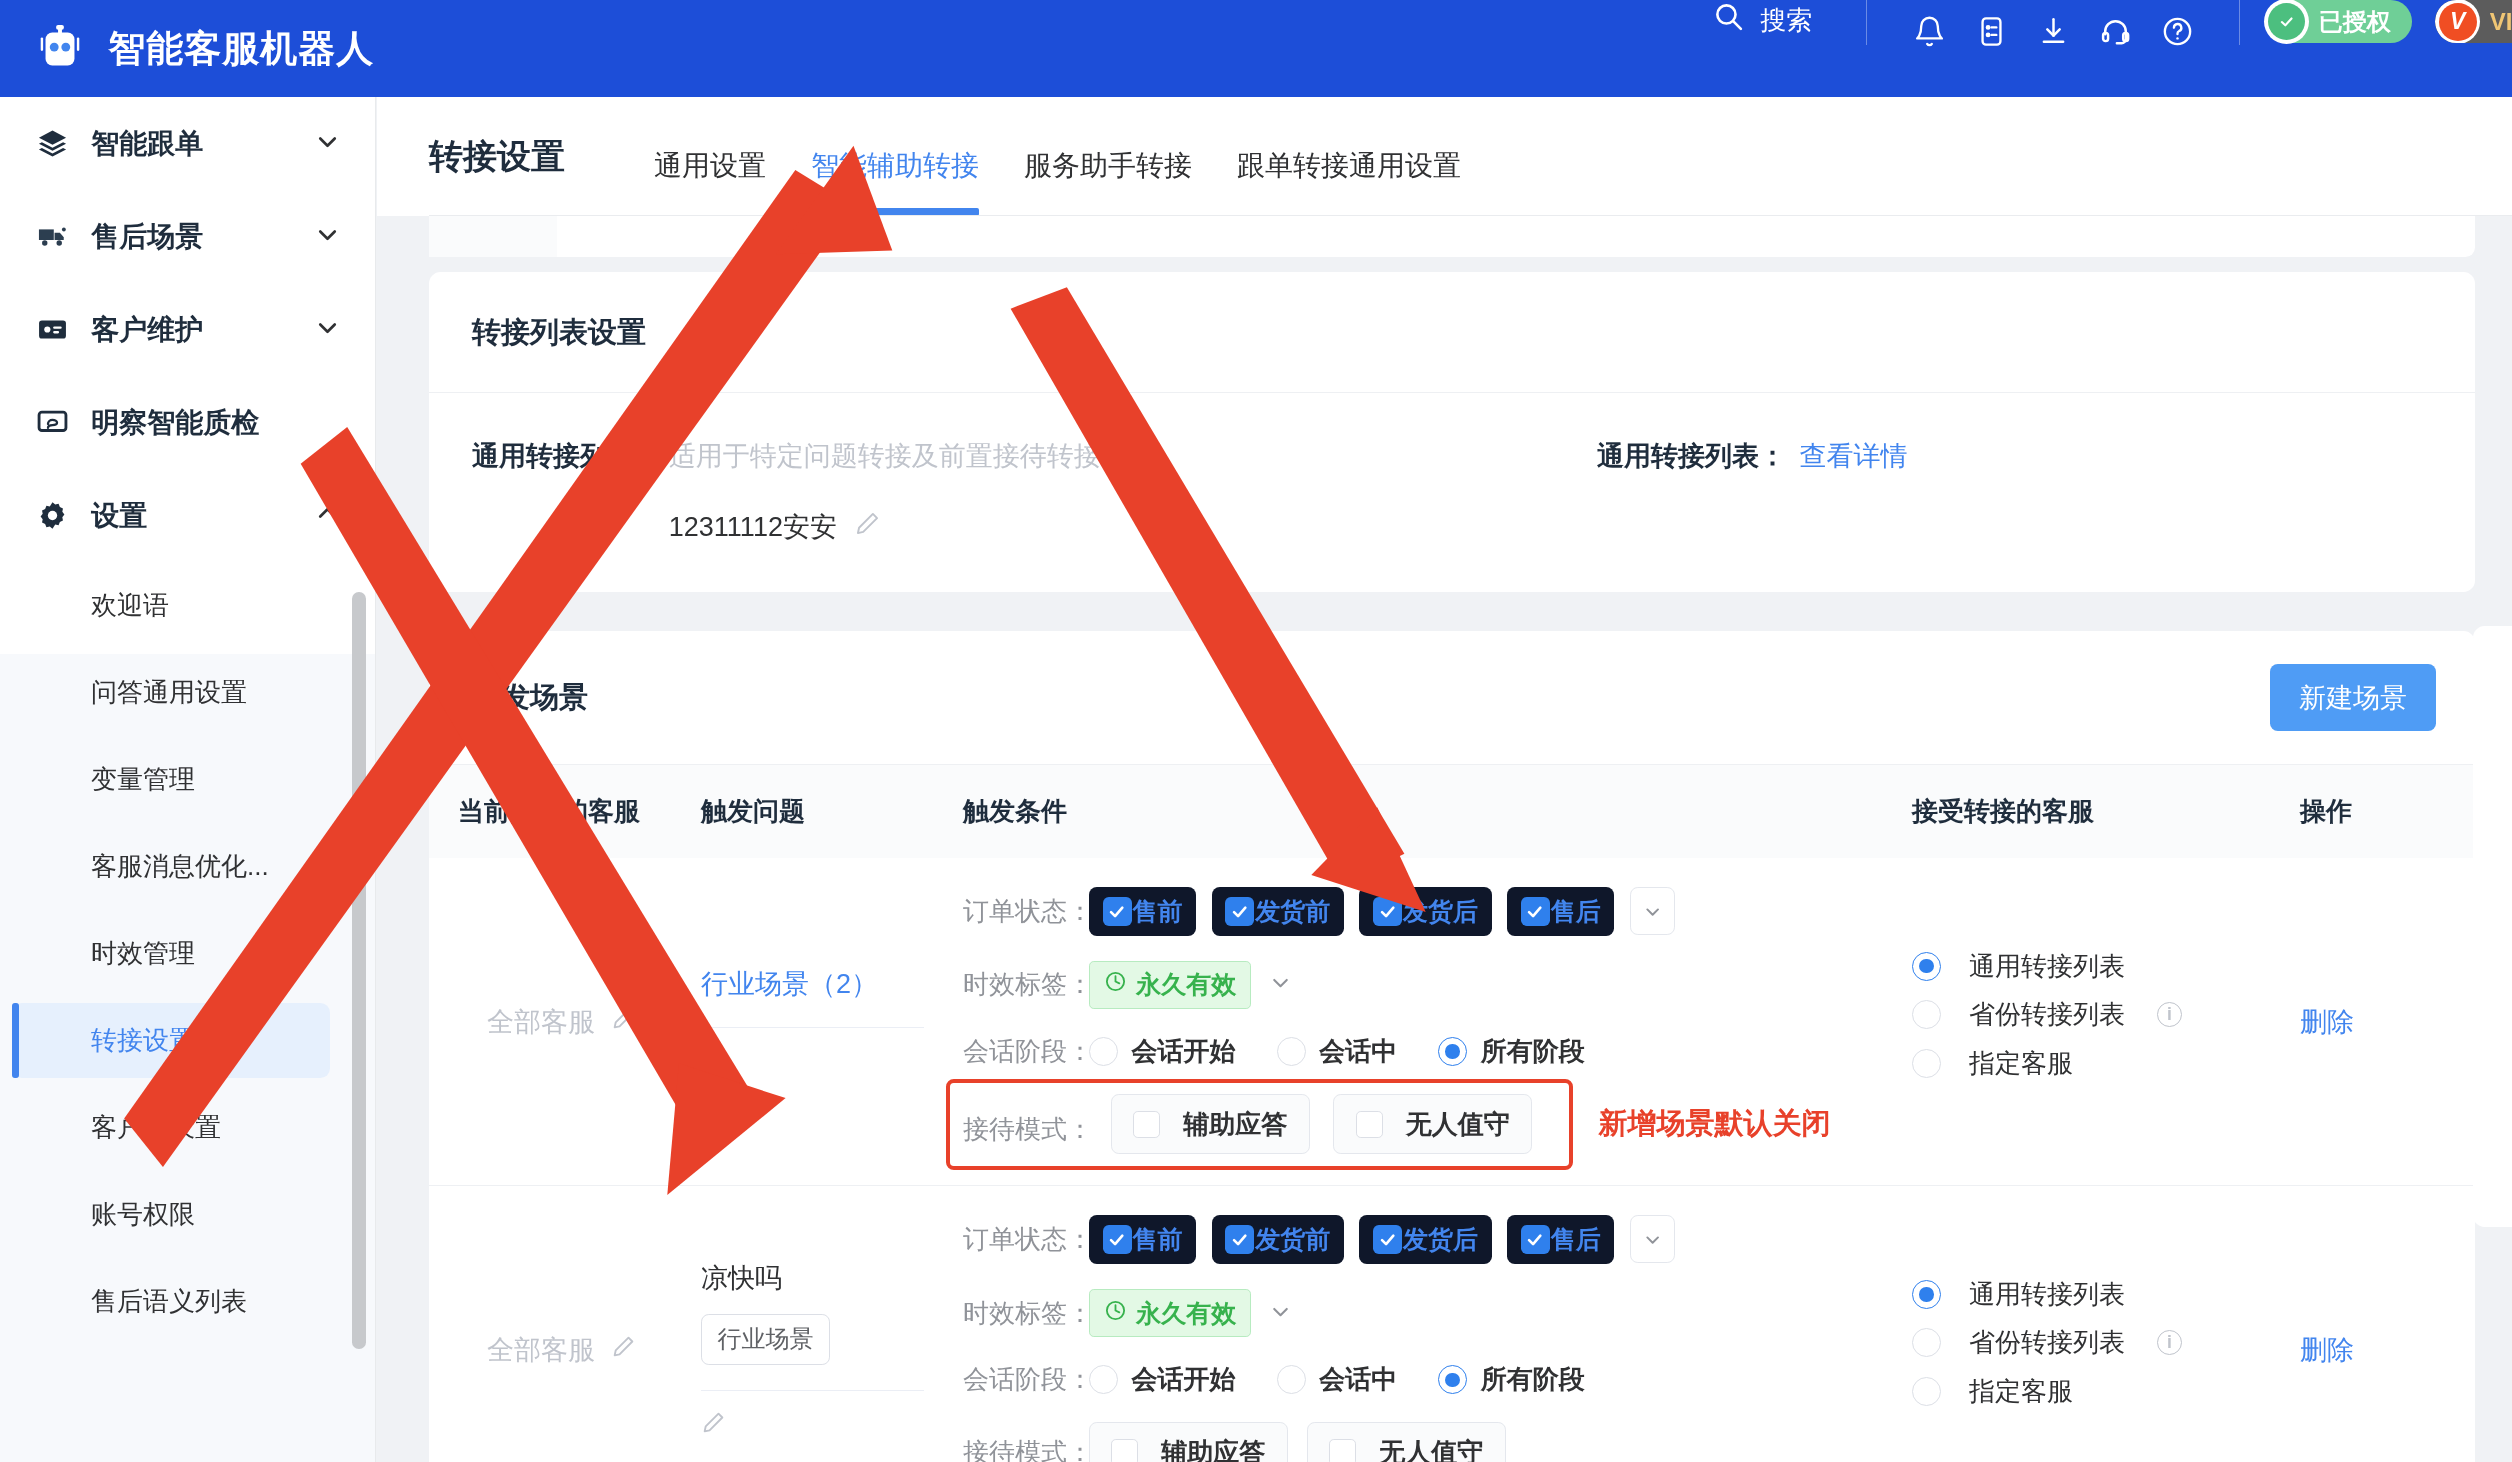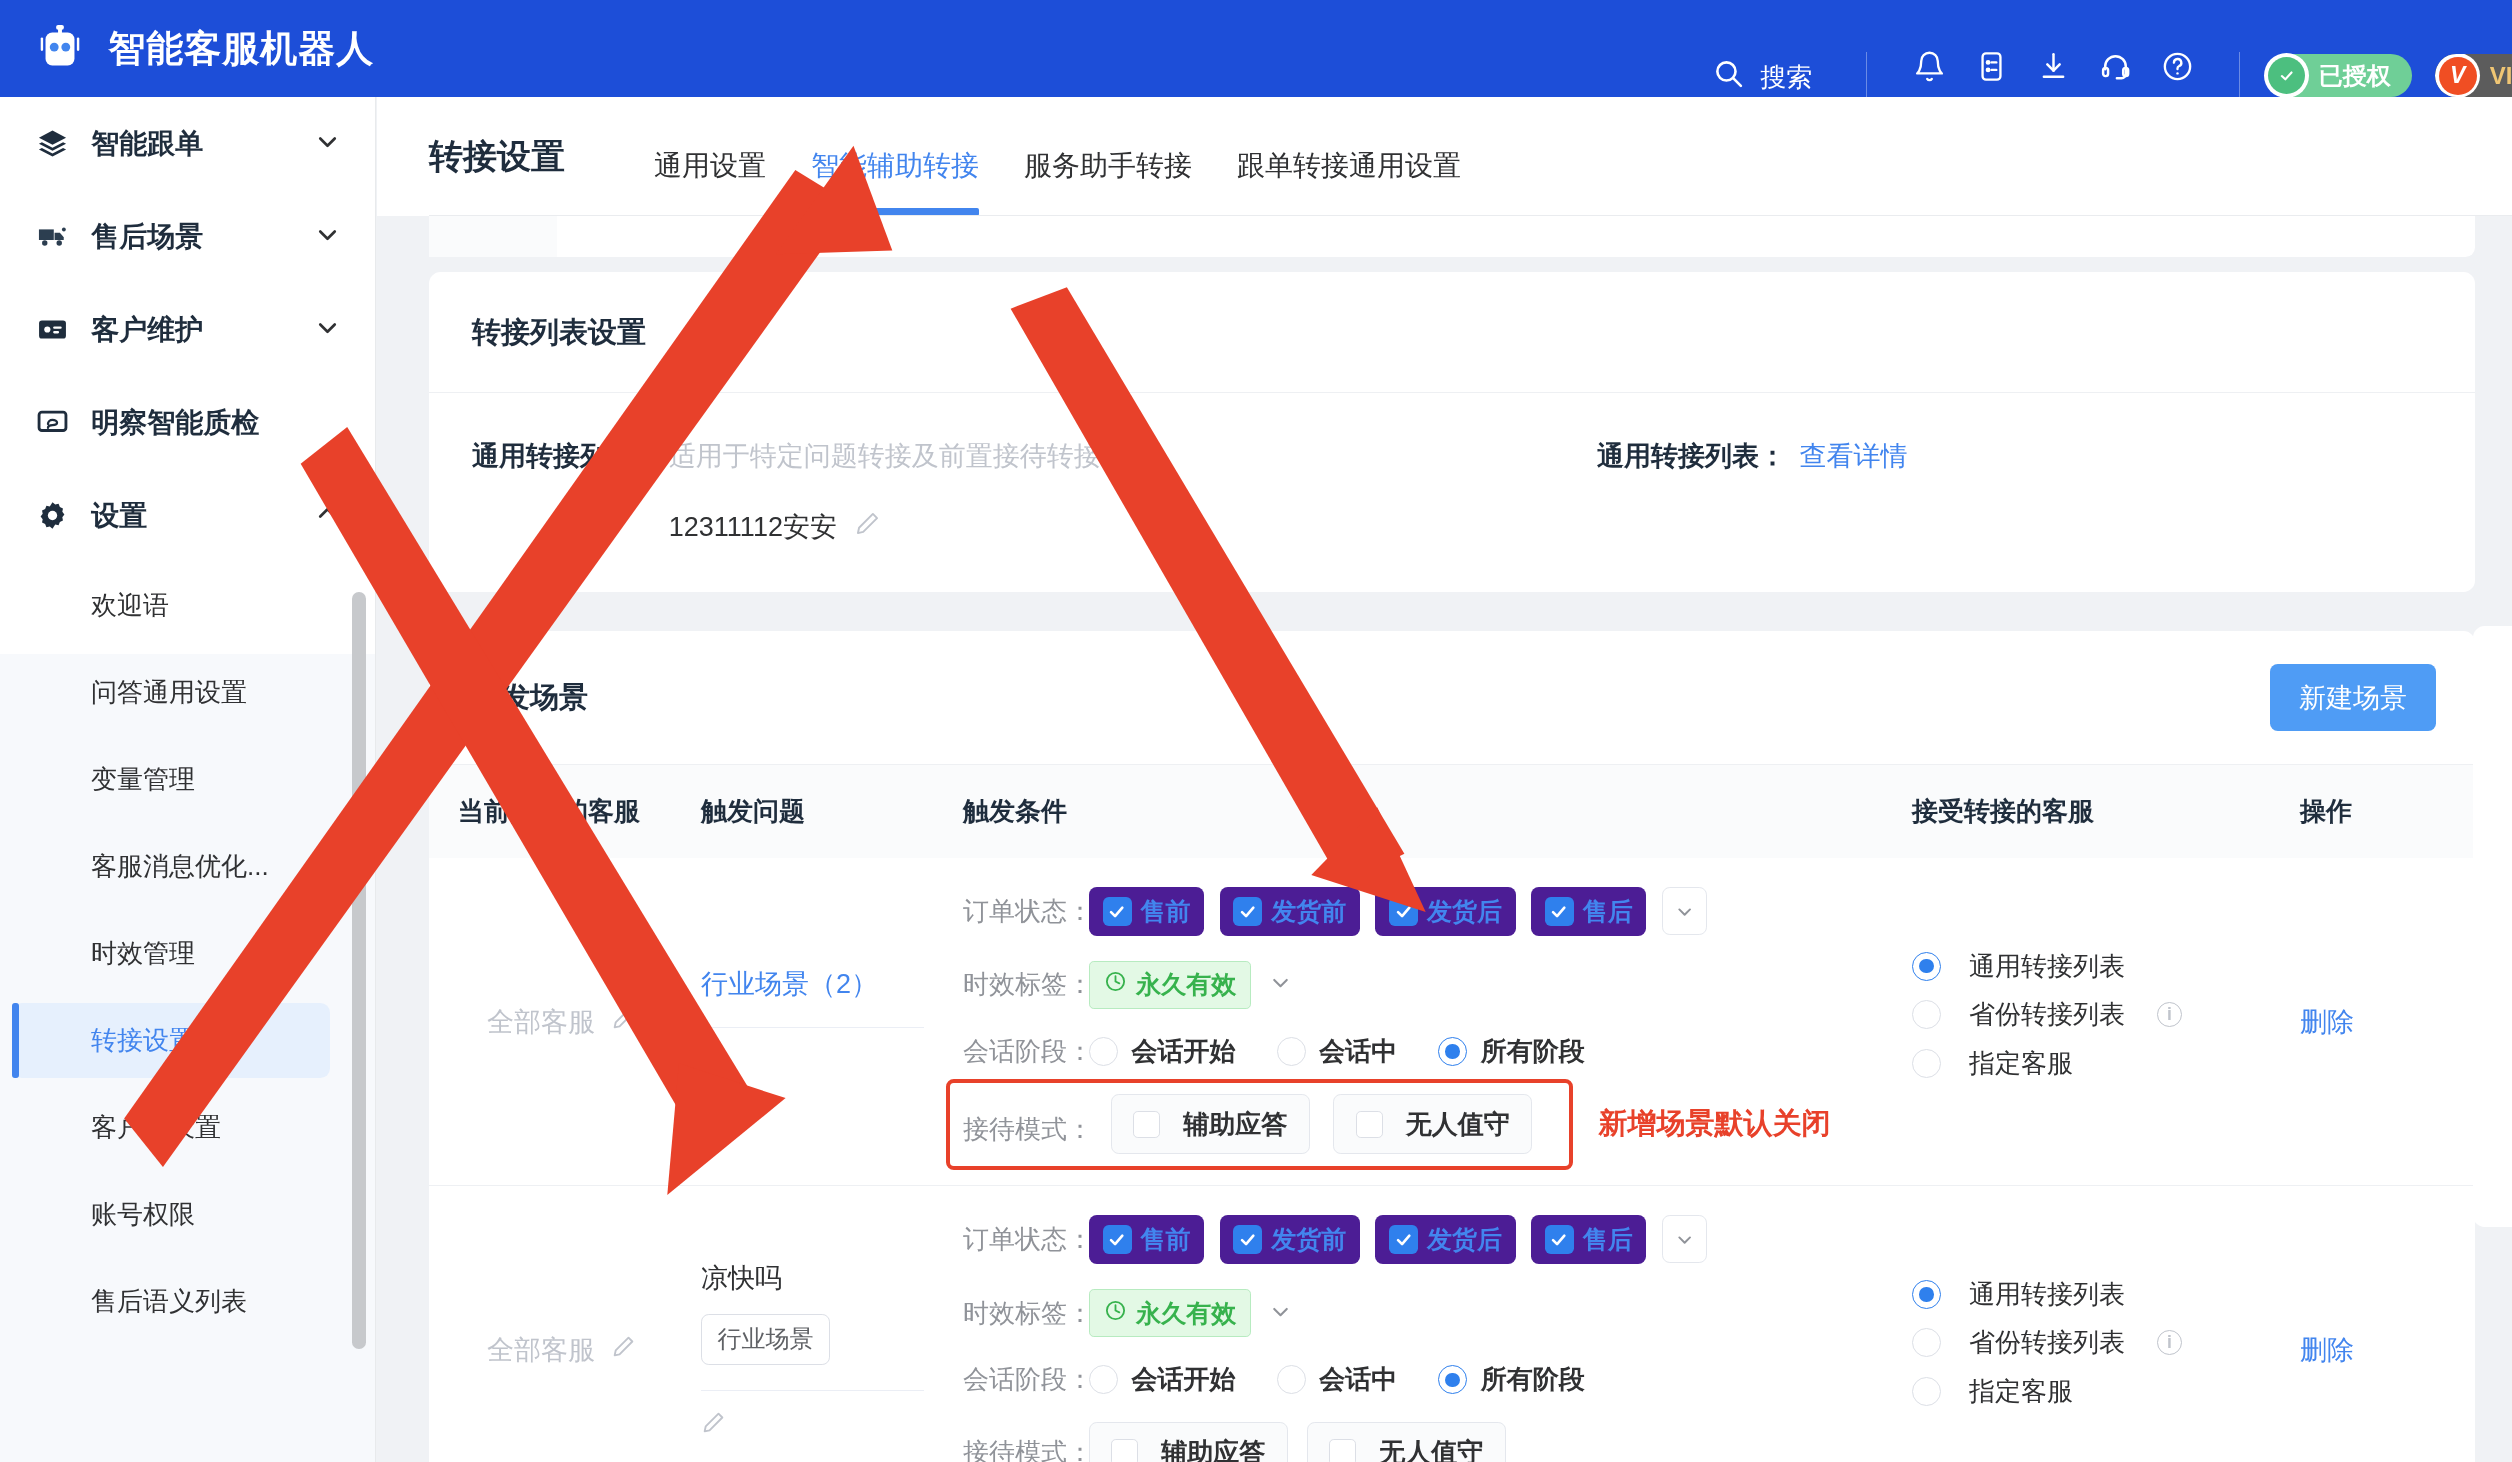--- a/index.html
+++ b/index.html
@@ -14,21 +14,21 @@
   
   .header {
     position: absolute; top: 0; left: 0; width: 2512px; height: 97px;
     background: #1d4ed8;
     display: flex; align-items: center;
   }
   .brand { display: flex; align-items: center; margin-left: 33px; gap: 21.3px; }
   .brand-logo { width: 54px; height: 54px; position: relative; }
   .brand-title { color: #fff; font-size: 37px; font-weight: 700; letter-spacing: 1px; }
 
-  .header-right { margin-left: auto; display: flex; align-items: flex-end; height: 100%; }
+  .header-right { margin-left: auto; display: flex; align-items: flex-start; height: 100%; }
   .search-box { display: flex; align-items: center; gap: 15.5px; color: #fff; font-size: 26px; padding-right: 54px; }
   .hdr-divider { width: 1px; height: 45px; background: rgba(255,255,255,0.35); }
   .icon-group { display: flex; align-items: center; gap: 0px; padding: 0 31px; }
   .icon-btn { width: 62px; height: 62px; display: flex; align-items: center; justify-content: center; cursor: pointer; }
   .badge-auth {
     display: flex; align-items: center; background: #6fcf97; border-radius: 21.3px;
     height: 43px; padding-right: 21.3px; margin-left: 25px; position: relative;
   }
   .badge-auth .shield-wrap {
     width: 45px; height: 45px; border-radius: 50%; background: #fff;
@@ -155,22 +155,22 @@
     font-size: 24px; color: #606266; padding: 8.7px 15.5px; margin-top: 17.5px;
   }
   .q-rule { border-top: 1px solid #ebeef5; margin-top: 25px; }
   .q-edit { margin-top: 19.4px; }
 
   .cond-block { padding: 29px 0 23px 0; }
   .cond-row { display: flex; align-items: center; margin-bottom: 25px; }
   .cond-label { font-size: 26px; color: #909399; width: 126px; flex: 0 0 auto; white-space: nowrap; }
 
   .chk-tag {
-    display: inline-flex; align-items: center; gap: 9px;
-    background: #4c1d95; border-radius: 7.8px; padding: 7.8px 13.6px; margin-right: 15.5px; cursor: pointer;
+    display: inline-flex; align-items: center; gap: 1px;
+    background: #0f172a; border-radius: 7.8px; padding: 7.8px 13.6px; margin-right: 15.5px; cursor: pointer;
   }
   .chk-box {
     width: 29px; height: 29px; border-radius: 5.8px; background: #2f80ed;
     display: flex; align-items: center; justify-content: center;
   }
   .chk-tag .lbl { font-size: 25px; color: #4285ee; font-weight: 700; }
   .chev-btn {
     width: 45px; height: 48px; border: 1px solid #e4e7ed; border-radius: 7.8px;
     display: inline-flex; align-items: center; justify-content: center; cursor: pointer; background: #fff;
   }

